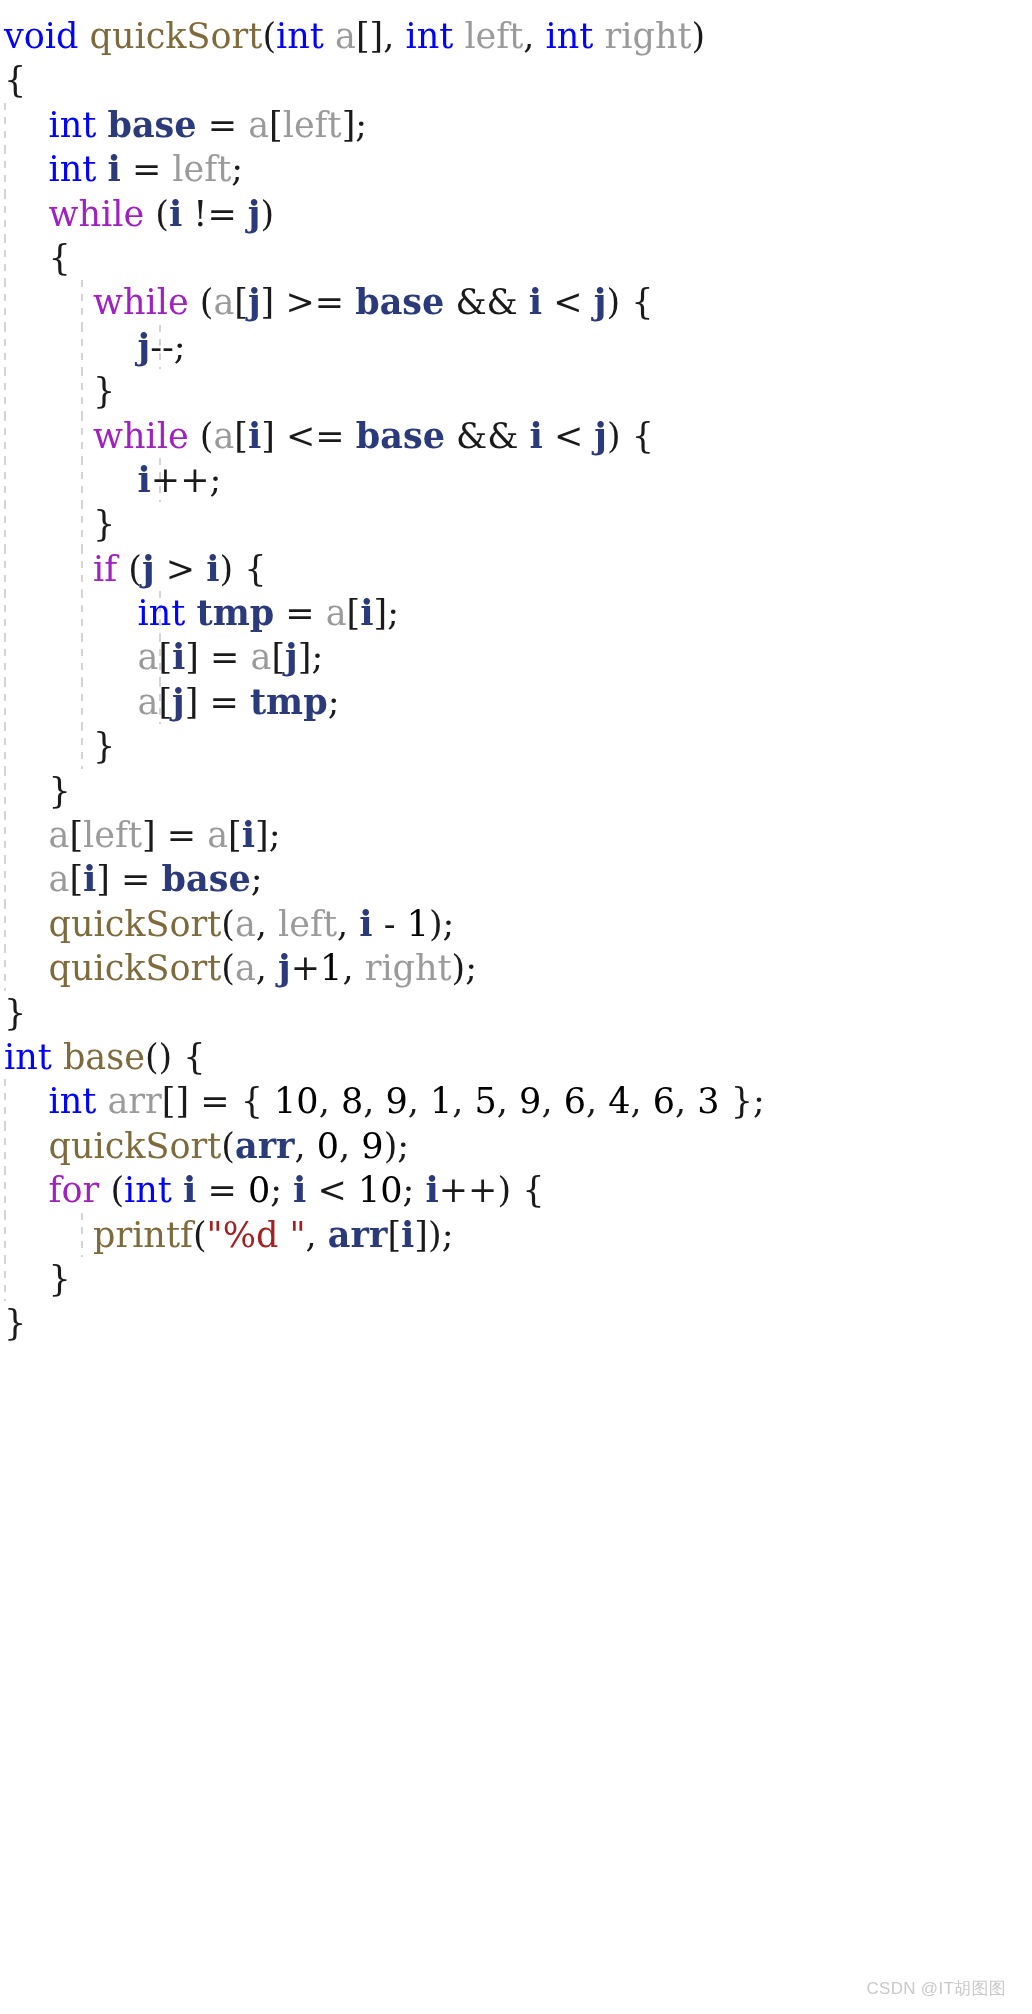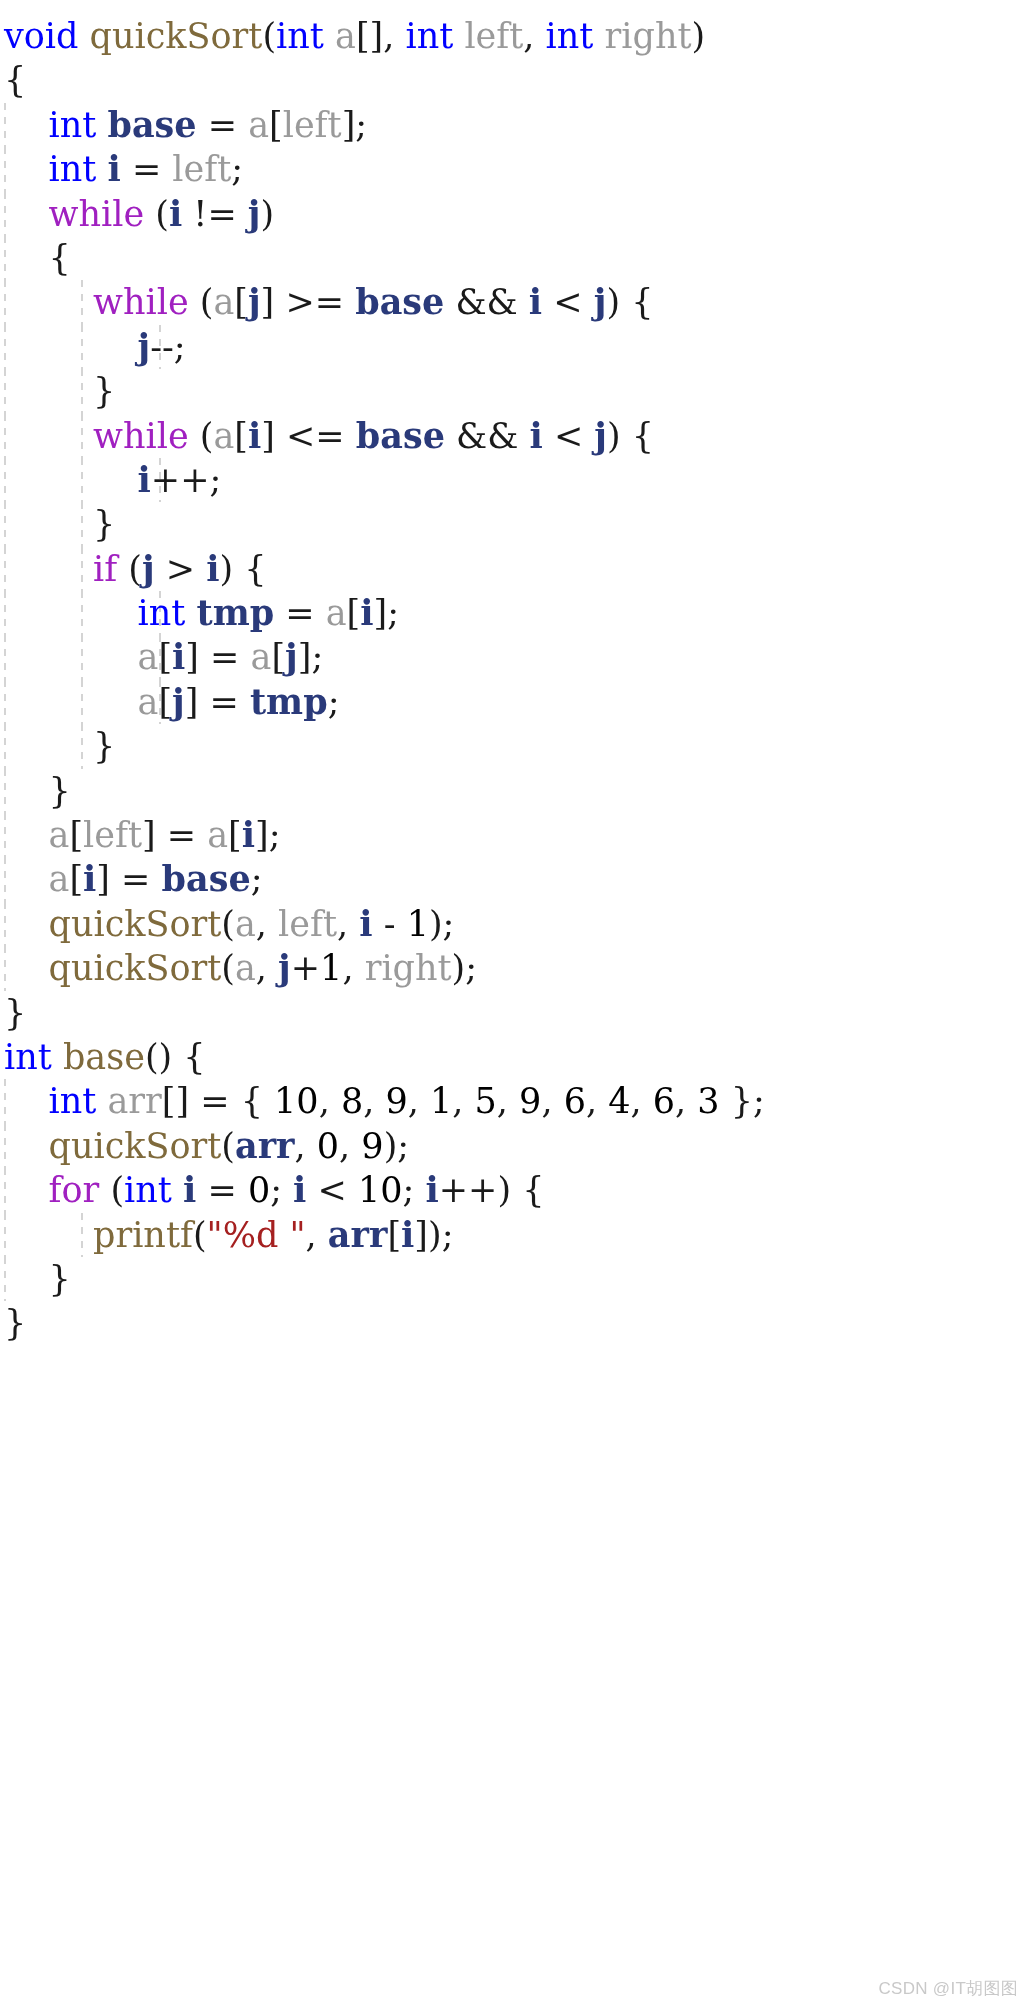--- a/index.html
+++ b/index.html
@@ -66,21 +66,21 @@
   .ctrl     { color: #a020c0; }  
   .fn       { color: #7f6a3c; }  
   .ident    { color: #9a9a9a; }  
   .var      { color: #2a3a7a; font-weight: bold; }  
   .punc     { color: #1a1a1a; }  
   .num      { color: #000000; }  
   .str      { color: #a52020; }  
 
   #watermark {
     position: absolute;
-    right: 14px;
+    right: 26px;
     bottom: 14px;
     font-family: "Liberation Sans", "DejaVu Sans", sans-serif;
     font-size: 17px;
     color: #c9c9c9;
     letter-spacing: 0.3px;
     white-space: nowrap;
   }
 </style>
 </head>
 <body>

